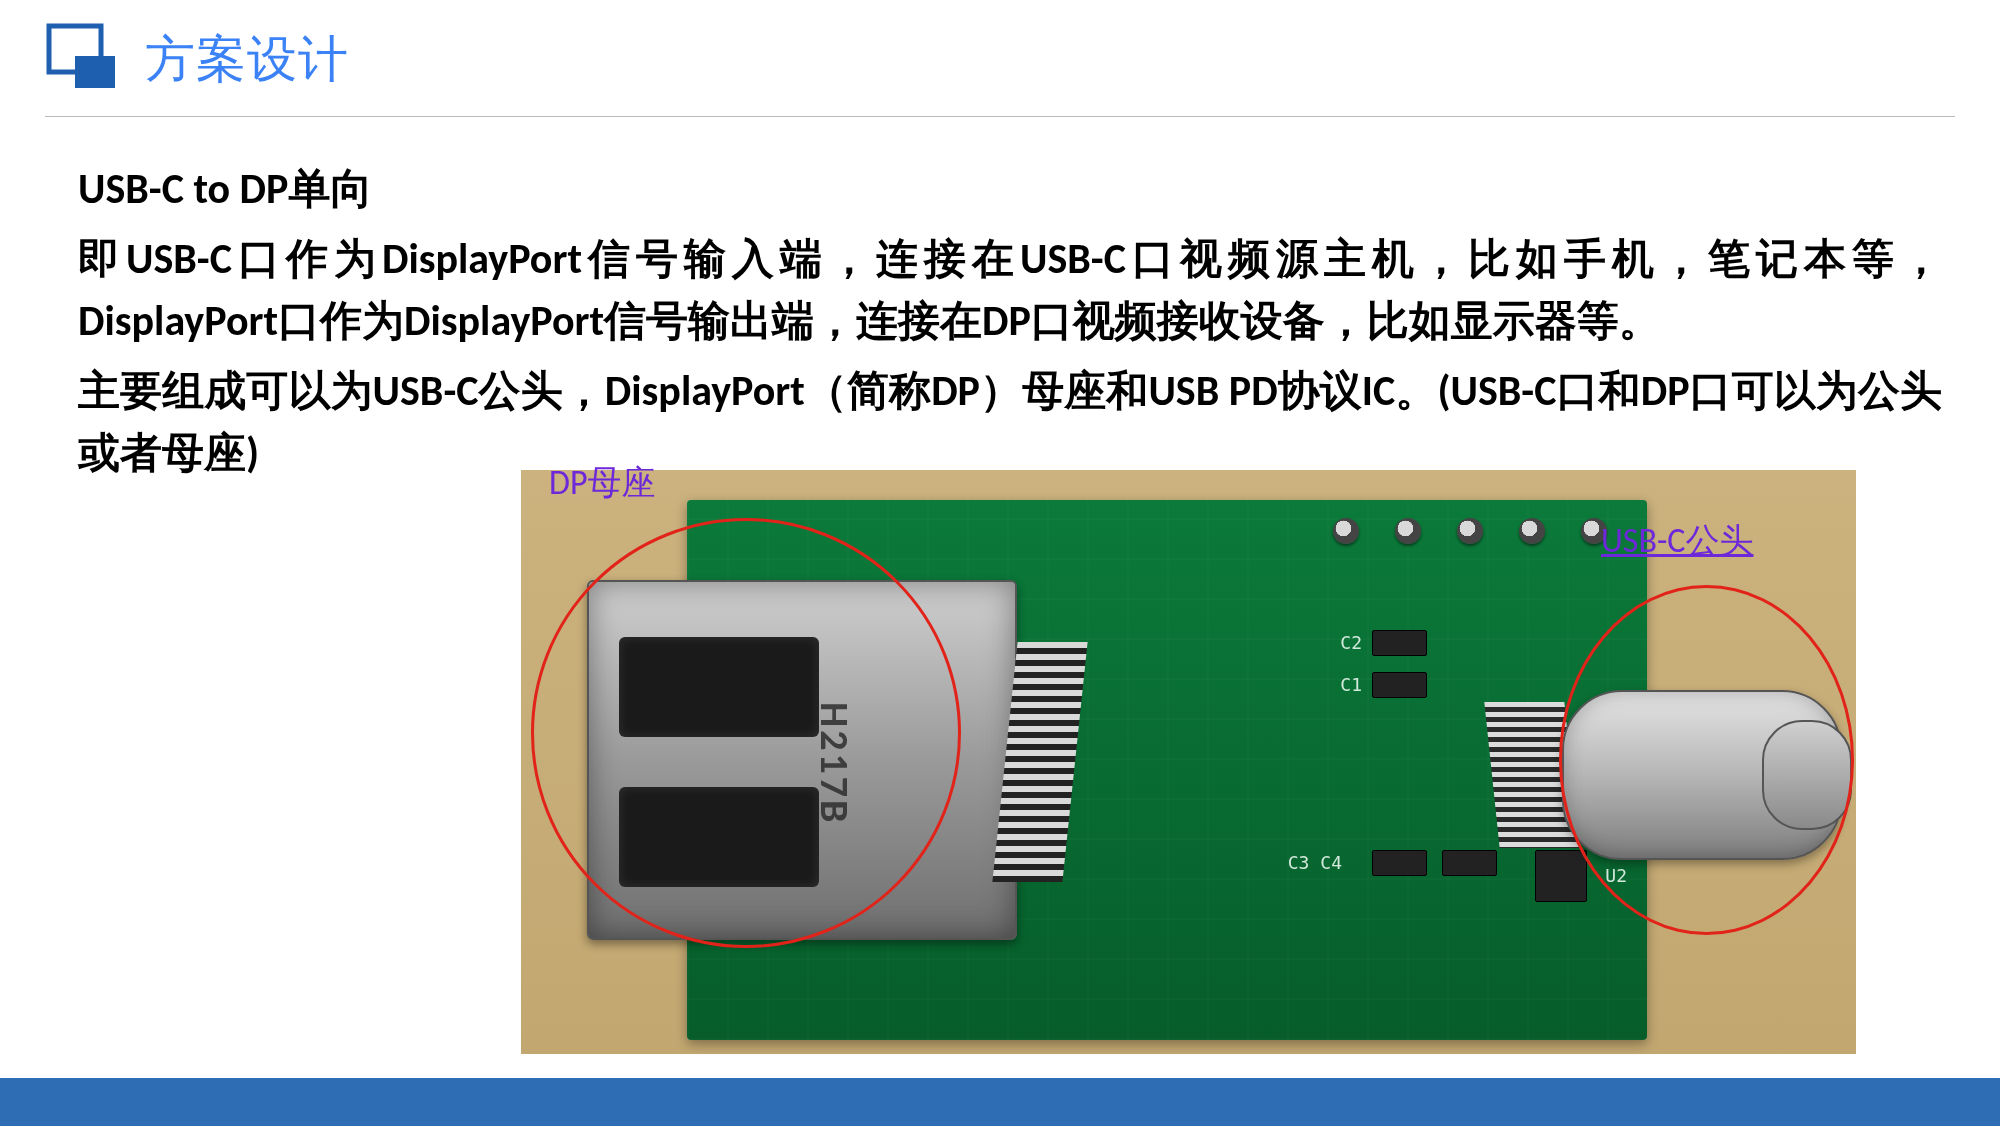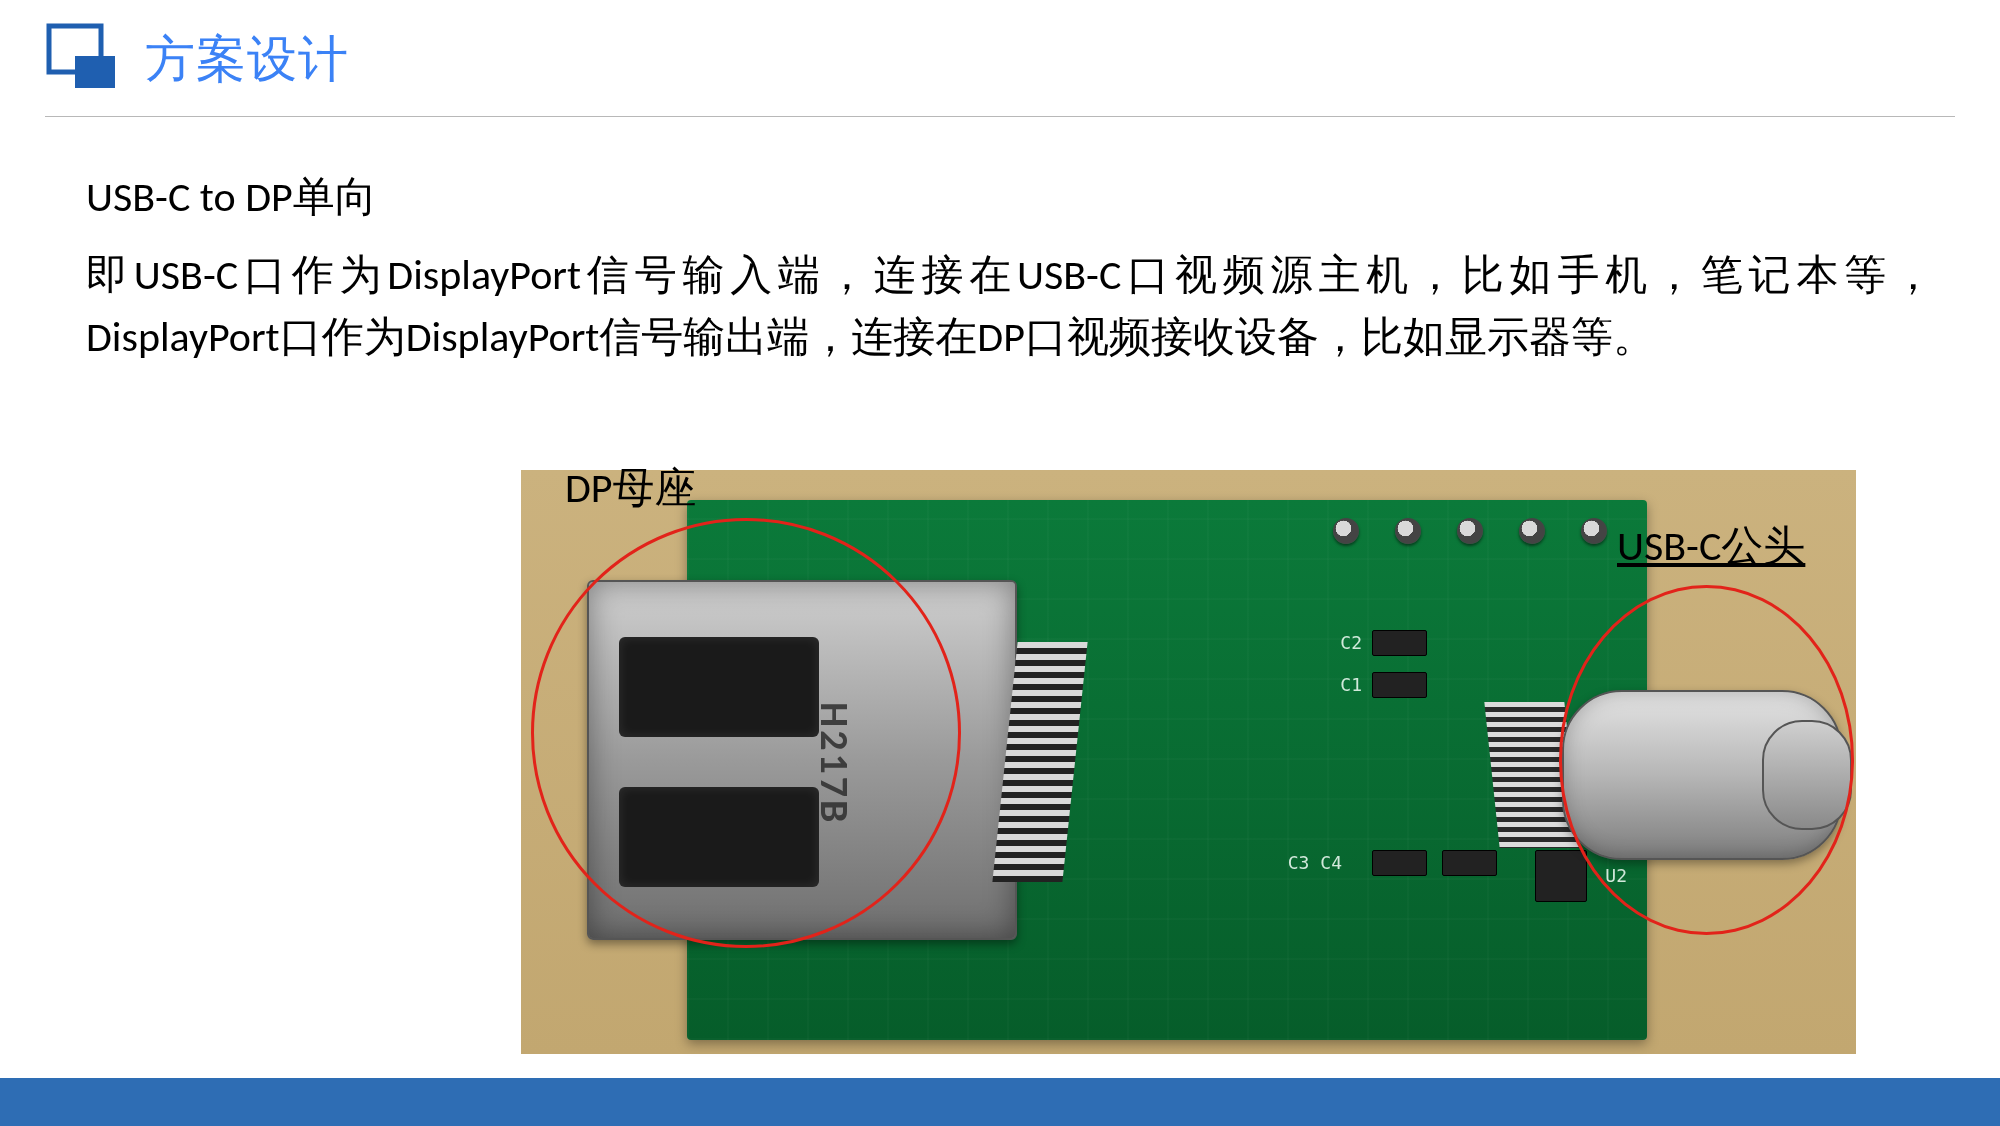--- a/index.html
+++ b/index.html
@@ -45,21 +45,21 @@
     position: absolute;
     left: 70px;
     top: 150px;
     right: 50px;
     font-size: 42px;
     line-height: 62px;
     color: #000000;
     text-align: justify;
     text-justify: inter-character;
   }
-  .body-text p { margin: 16px; }
+  .body-text p { margin: 8px; font-weight: bold; }
 
   
   .photo {
     position: absolute;
     left: 521px;
     top: 470px;
     width: 1335px;
     height: 584px;
   }
   .photo-bg {
@@ -201,24 +201,23 @@
 
   
   .annot-circle {
     position: absolute;
     border: 3px solid #E2231A;
     border-radius: 50%;
     pointer-events: none;
   }
   .annot-label {
     position: absolute;
-    color: #000000;
-    font-size: 42px;
+    color: #6d28d9;
+    font-size: 34px;
     font-weight: 400;
-    margin-left: 16px;
   }
 
   
   .bottom-bar {
     position: absolute;
     left: 0;
     right: 0;
     bottom: 0;
     height: 48px;
     background: #2E6DB4;
@@ -233,20 +232,21 @@
       <rect x="4" y="4" width="52" height="46" fill="none" stroke="#1F5FB0" stroke-width="5"></rect>
       <rect x="30" y="34" width="40" height="32" fill="#1F5FB0"></rect>
     </svg>
   </div>
   <div class="header-title">方案设计</div>
 </div>
 
 <div class="body-text">
   <p>USB-C to DP单向</p>
   <p>即USB-C口作为DisplayPort信号输入端，连接在USB-C口视频源主机，比如手机，笔记本等，DisplayPort口作为DisplayPort信号输出端，连接在DP口视频接收设备，比如显示器等。</p>
+  <p> 主要组成可以为USB-C公头，DisplayPort（简称DP）母座和USB PD协议IC。(USB-C口和DP口可以为公头或者母座)</p>
 </div>
 
 <div class="photo">
   <div class="photo-bg"></div>
 
   <div class="pcb">
 
     <div class="dp-port">
       <div class="dp-pins"></div>
       <div class="dp-stamp">H217B</div>

